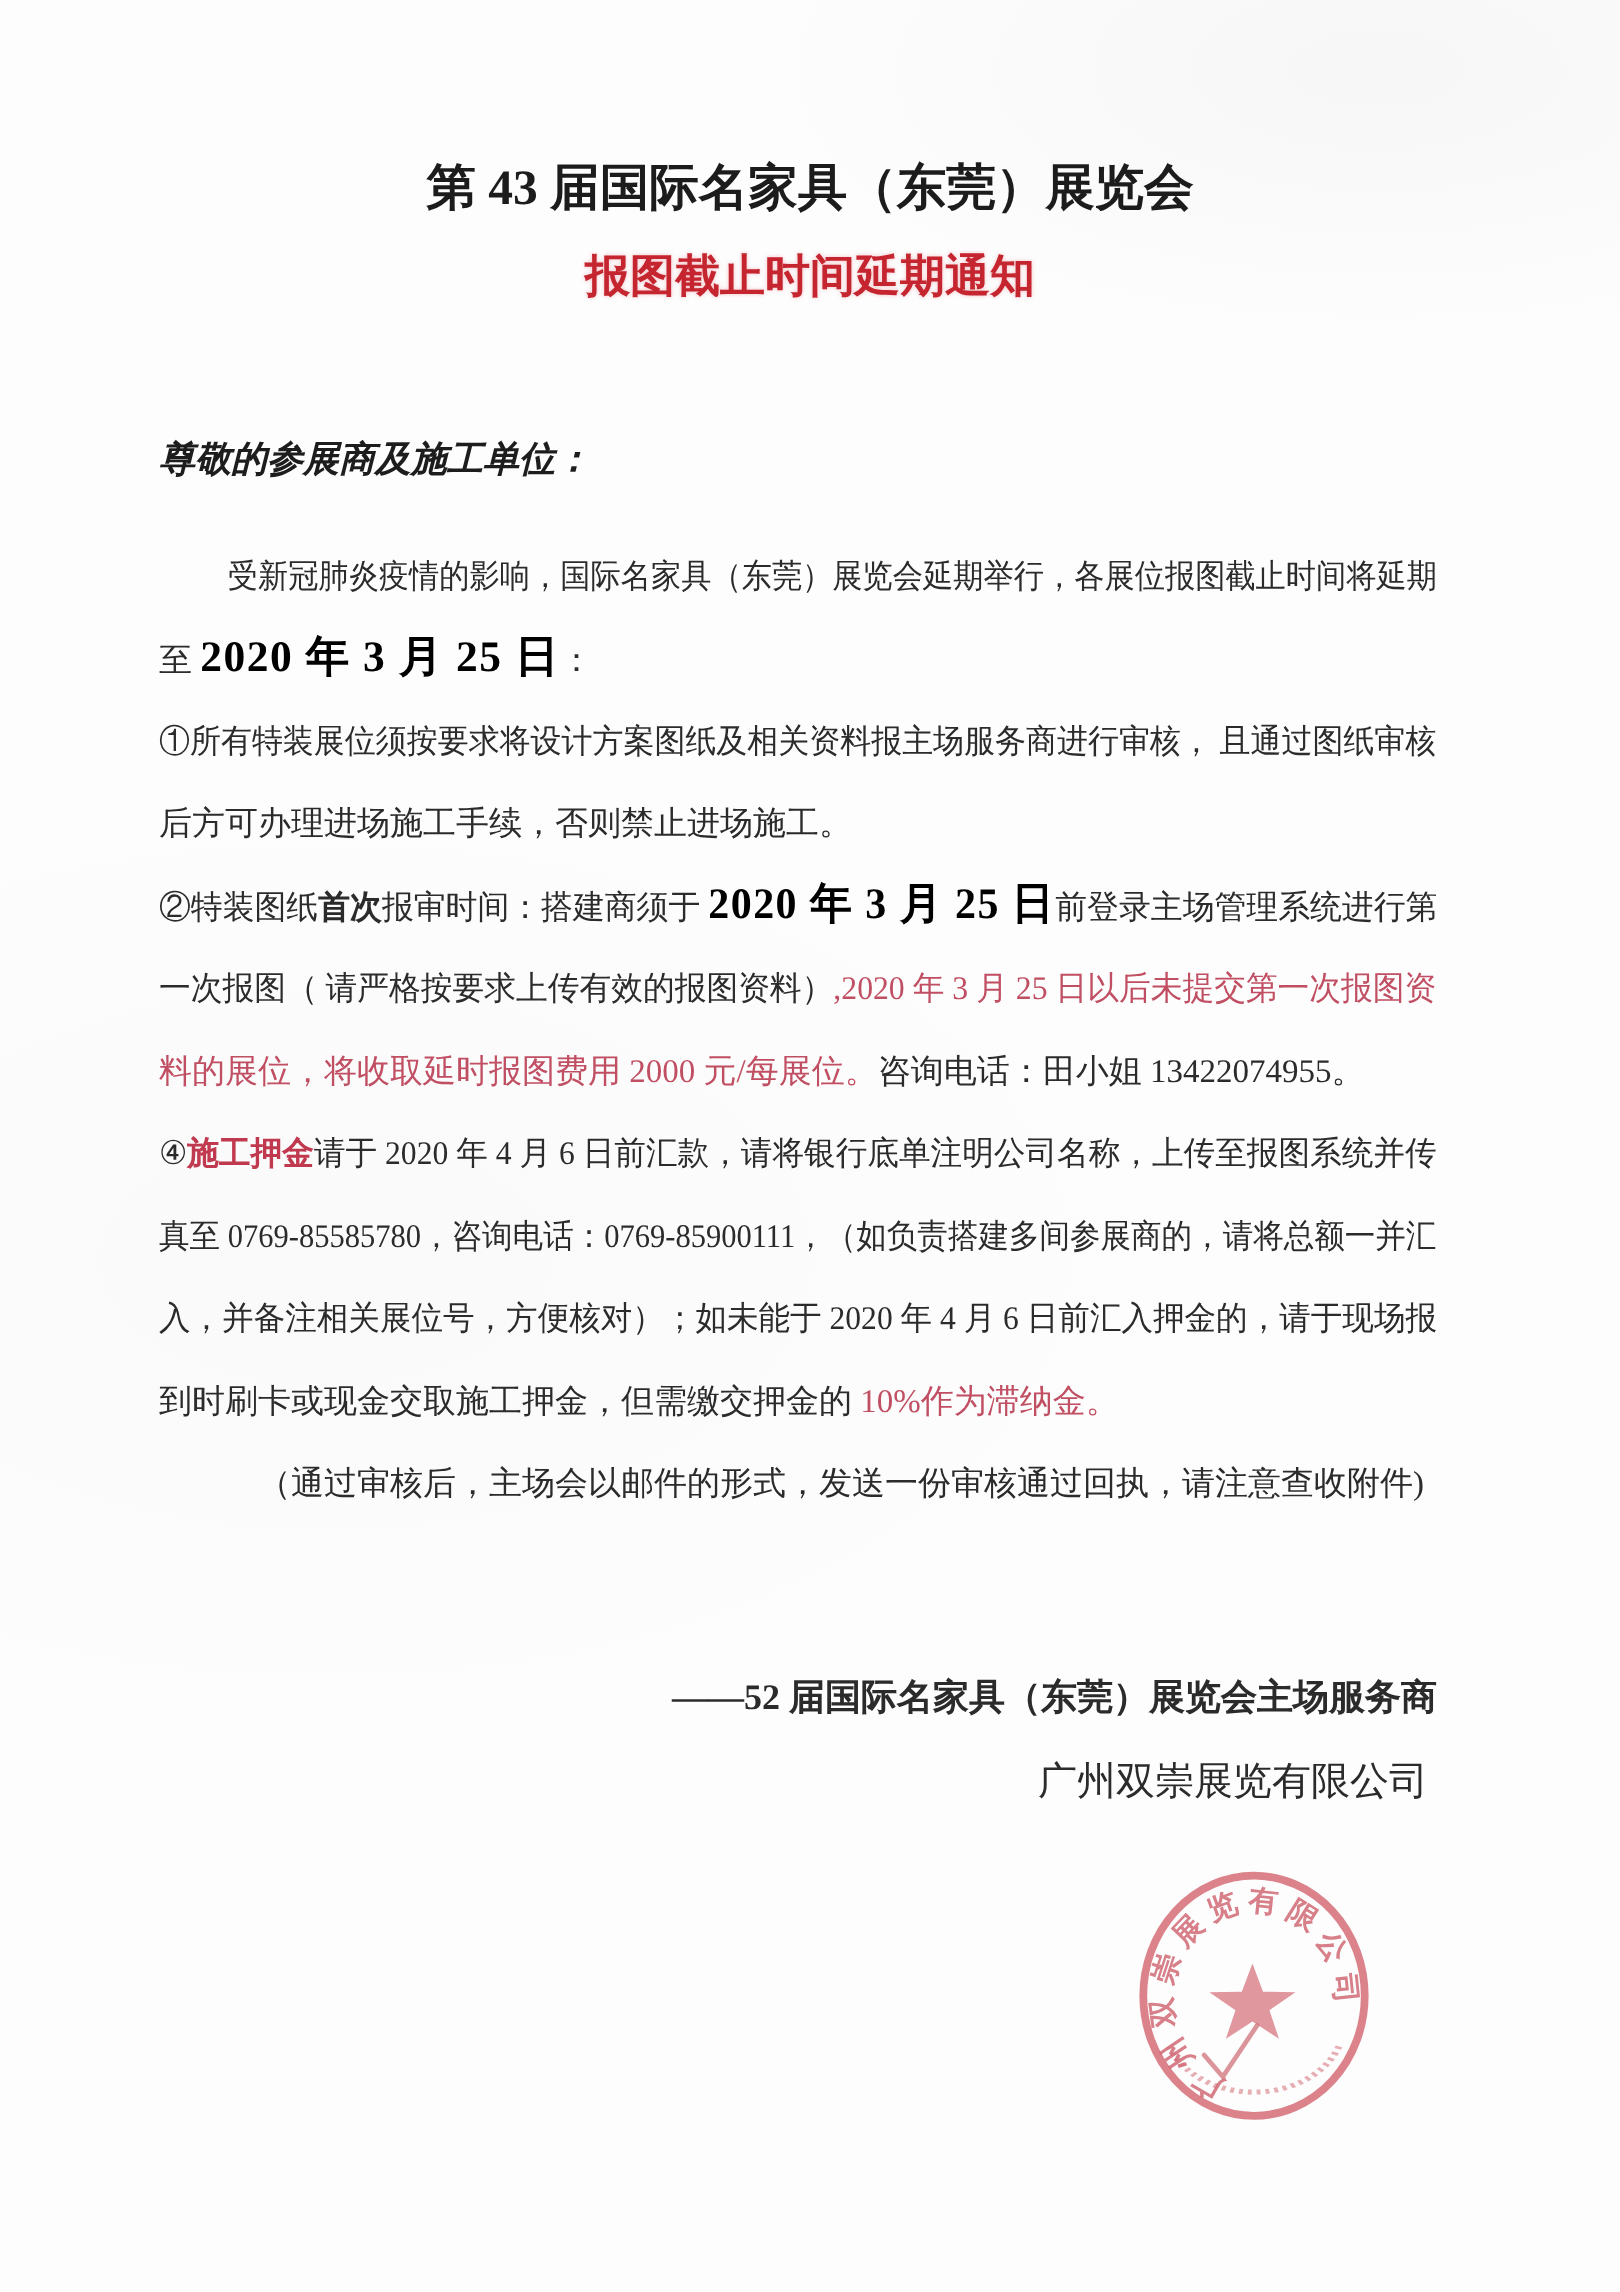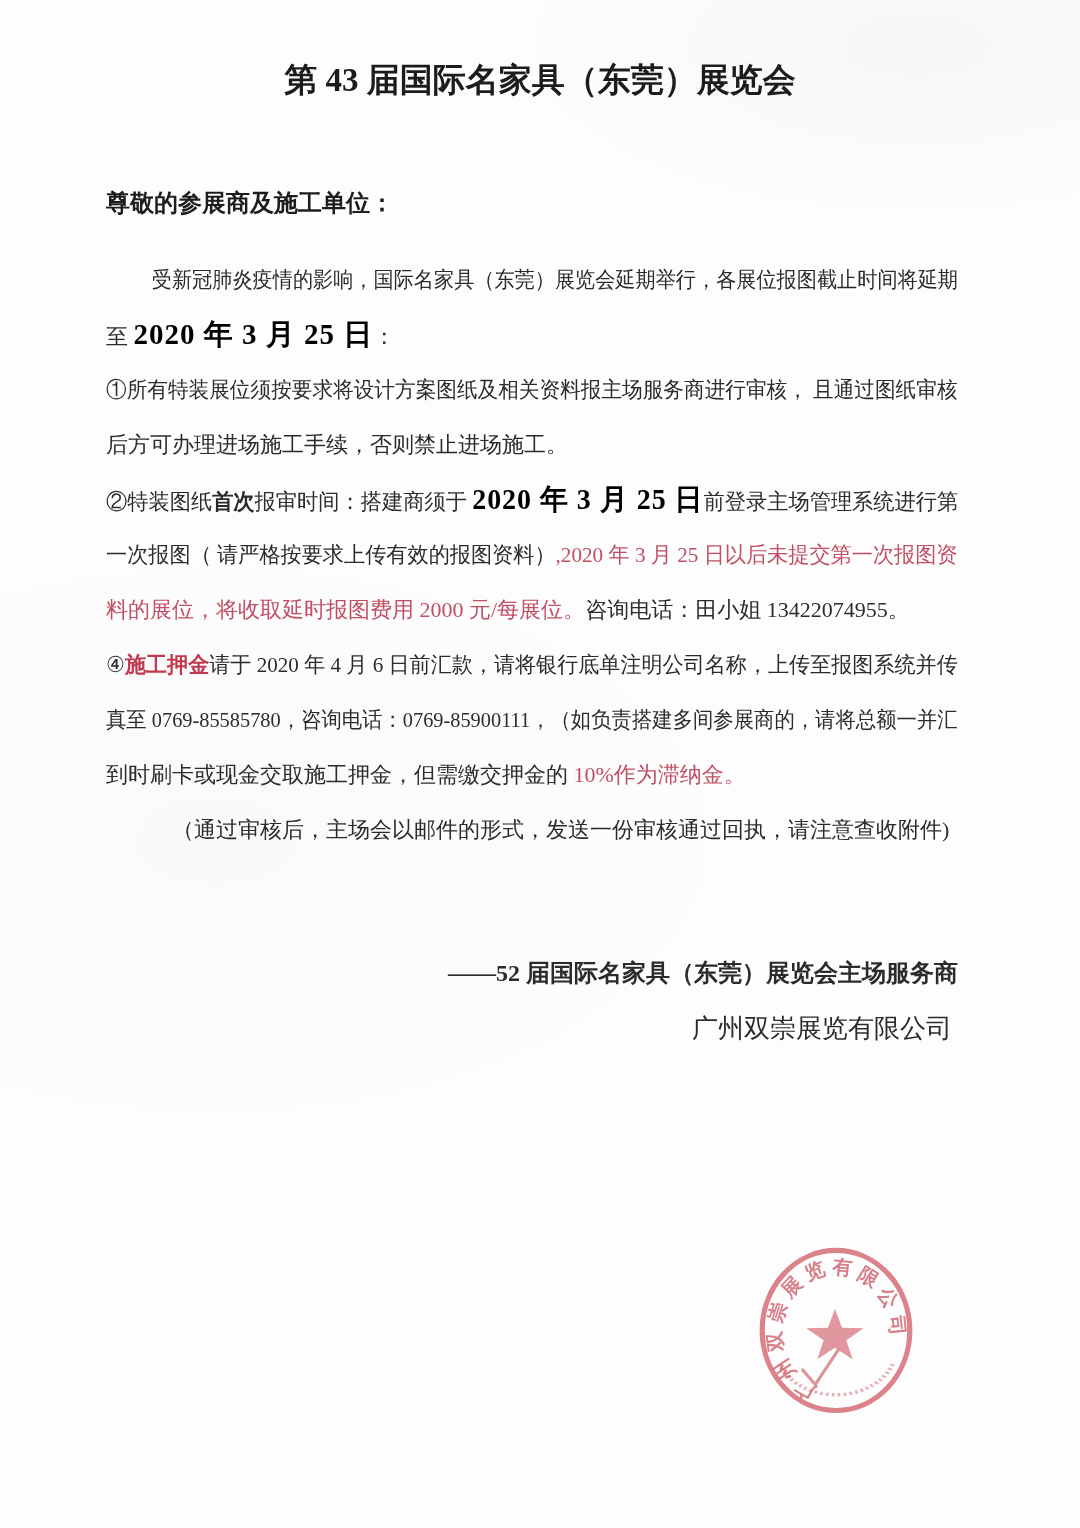--- a/index.html
+++ b/index.html
@@ -10,31 +10,31 @@
   }
   .page{
     position:relative;width:1080px;height:1528px;overflow:hidden;
     background:
       radial-gradient(ellipse 700px 300px at 85% 3%, rgba(190,190,190,0.10), rgba(0,0,0,0) 60%),
       radial-gradient(ellipse 900px 500px at 20% 55%, rgba(205,205,205,0.07), rgba(0,0,0,0) 65%),
       #fdfdfd;
     color:#2b2b2b;
   }
   .doc-title{
-    padding-top:60px;text-align:center;
+    padding-top:106px;text-align:center;
     font-size:33px;font-weight:700;color:#1c1c1c;line-height:40px;
   }
   .doc-subtitle{
     margin-top:20px;text-align:center;
     font-size:30px;font-weight:700;color:#c5252f;line-height:38px;
     text-shadow:0 0 3px rgba(225,80,95,0.35);
   }
   .content{margin:0 106px;width:852px;}
   .greeting{
-    margin-top:86px;font-size:24px;font-weight:700;color:#1d1d1d;line-height:34px;
+    margin-top:86px;font-size:24px;font-weight:700;color:#1d1d1d;line-height:34px;font-style:italic;
   }
   .line{
     position:relative;height:55px;line-height:55px;font-size:22px;overflow:visible;
   }
   .line .ln-inner{
     display:inline-block;white-space:nowrap;transform-origin:0 50%;
   }
   .line.r{text-align:right;}
   .line.r .ln-inner{transform-origin:100% 50%;}
   .indent{padding-left:50px;}
@@ -59,38 +59,40 @@
   }
   .stamp-serial{fill:none;stroke:#cf6670;stroke-width:4.5;stroke-dasharray:2.5 3.2;opacity:0.55;}
   .stamp-check{fill:none;stroke:#cf6670;stroke-width:3;stroke-linecap:round;stroke-linejoin:round;opacity:0.75;}
 </style>
 </head>
 <body>
 
 <div class="page">
 
   <div class="doc-title">第 43 届国际名家具（东莞）展览会</div>
+  <div class="doc-subtitle">报图截止时间延期通知</div>
 
   <div class="content">
 
     <div class="greeting">尊敬的参展商及施工单位：</div>
 
     <div class="line fit j" style="margin-top:32px;"><span class="ln-inner indent" style="transform: scaleX(0.916129);"><span>受新冠肺炎疫情的影响，国际名家具（东莞）展览会延期举行，各展位报图截止时间将延期</span></span></div>
     <div class="line fit"><span class="ln-inner"><span>至 </span><span class="bd">2020 年 3 月 25 日</span><span>：</span></span></div>
 
     <div class="line fit j"><span class="ln-inner" style="transform: scaleX(0.938326);"><span>①所有特装展位须按要求将设计方案图纸及相关资料报主场服务商进行审核， 且通过图纸审核</span></span></div>
     <div class="line fit"><span class="ln-inner"><span>后方可办理进场施工手续，否则禁止进场施工。</span></span></div>
 
     <div class="line fit j"><span class="ln-inner" style="transform: scaleX(0.964892);"><span>②特装图纸</span><span class="b">首次</span><span>报审时间：搭建商须于 </span><span class="bd">2020 年 3 月 25 日</span><span>前登录主场管理系统进行第</span></span></div>
     <div class="line fit j"><span class="ln-inner" style="transform: scaleX(0.961625);"><span>一次报图（ 请严格按要求上传有效的报图资料）</span><span class="red">,2020 年 3 月 25 日以后未提交第一次报图资</span></span></div>
     <div class="line fit"><span class="ln-inner"><span class="red">料的展位，将收取延时报图费用 2000 元/每展位。</span><span>咨询电话：田小姐 13422074955。</span></span></div>
 
 
     <div class="line fit j"><span class="ln-inner" style="transform: scaleX(0.95838);"><span>④</span><span class="redb">施工押金</span><span>请于 2020 年 4 月 6 日前汇款，请将银行底单注明公司名称，上传至报图系统并传</span></span></div>
     <div class="line fit j"><span class="ln-inner" style="transform: scaleX(0.925081);"><span>真至 0769-85585780，咨询电话：0769-85900111，（如负责搭建多间参展商的，请将总额一并汇</span></span></div>
+    <div class="line fit j"><span class="ln-inner" style="transform: scaleX(0.956229);"><span>入，并备注相关展位号，方便核对）；如未能于 2020 年 4 月 6 日前汇入押金的，请于现场报</span></span></div>
     <div class="line fit"><span class="ln-inner"><span>到时刷卡或现金交取施工押金，但需缴交押金的 </span><span class="red">10%作为滞纳金。</span></span></div>
 
     <div class="line fit"><span class="ln-inner note-line"><span>（通过审核后，主场会以邮件的形式，发送一份审核通过回执，请注意查收附件)</span></span></div>
 
     <div class="sig-block">
       <div class="line fit r sig1"><span class="ln-inner"><span>——52 届国际名家具（东莞）展览会主场服务商</span></span></div>
       <div class="line fit r sig2"><span class="ln-inner"><span>广州双崇展览有限公司</span></span></div>
     </div>
 
   </div>

